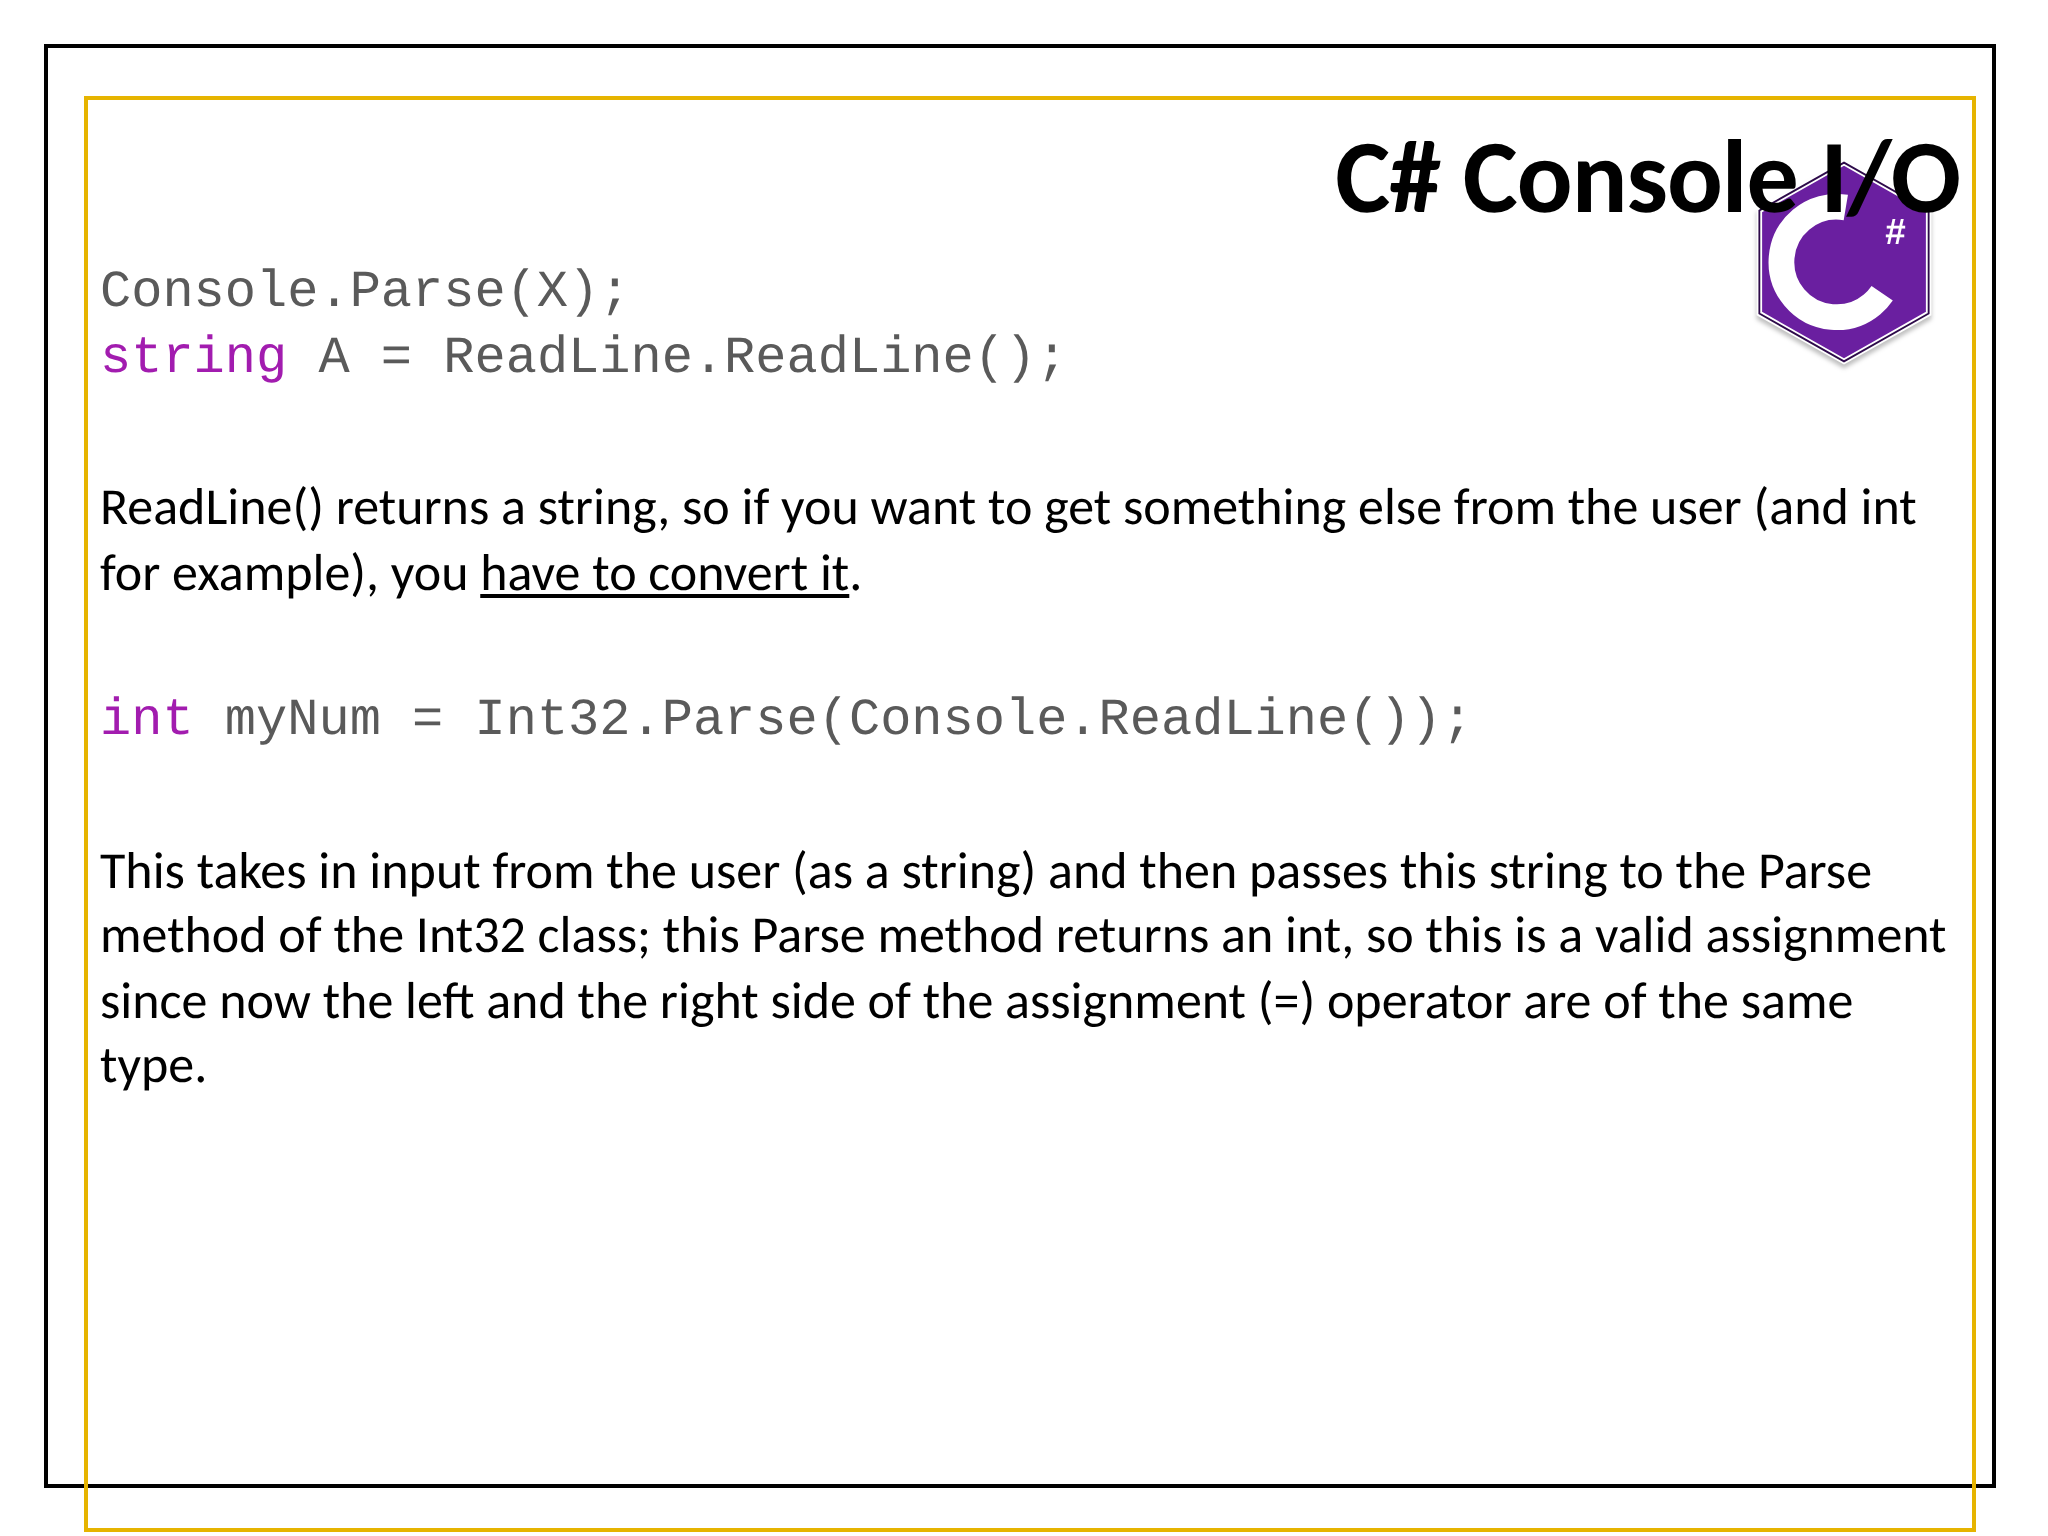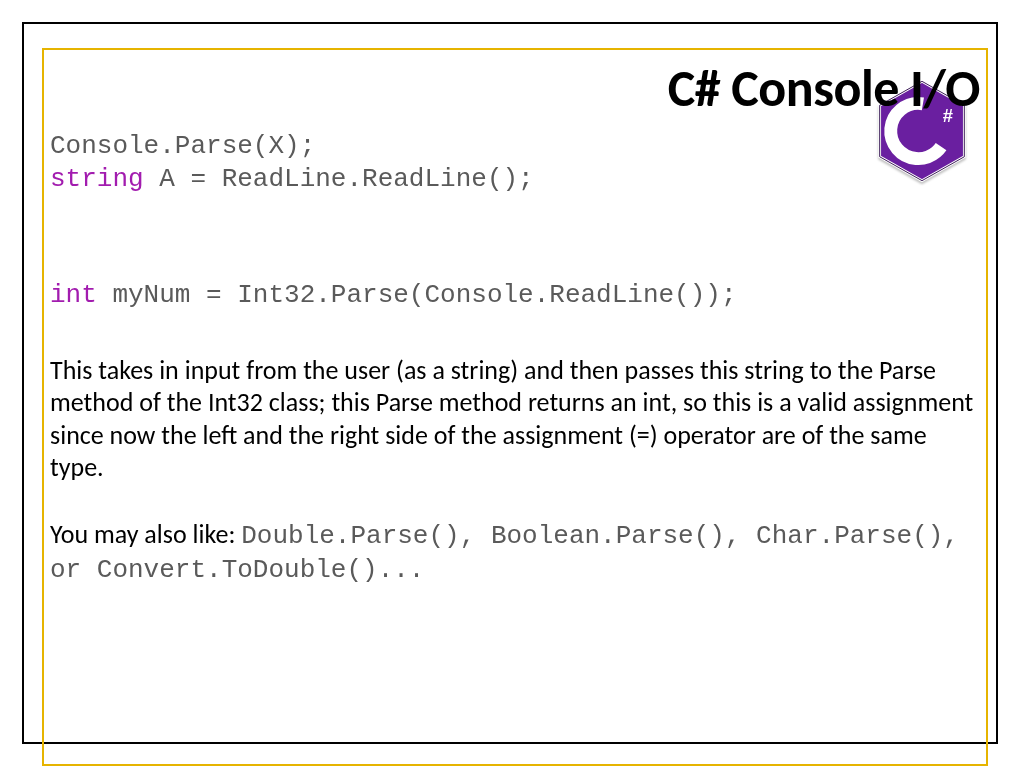--- a/index.html
+++ b/index.html
@@ -101,30 +101,30 @@
 
   <h1 class="title">C# Console I/O</h1>
 
   <div class="code">
     <div>Console.Parse(X);</div>
     <div><span class="kw">string</span><span> A = ReadLine.ReadLine();</span></div>
   </div>
 
   <div class="gap-md"></div>
 
+  <p class="para">
+    <span>ReadLine() returns a string, so if you want to get something else from the user (and int for example), you </span><span class="under">have to convert it</span><span>.</span>
+  </p>
 
   <div class="gap-md"></div>
 
   <div class="code">
     <span class="kw">int</span><span> myNum = Int32.Parse(Console.ReadLine());</span>
   </div>
 
   <div class="gap-md"></div>
 
   <p class="para">This takes in input from the user (as a string) and then passes this string to the Parse method of the Int32 class; this Parse method returns an int, so this is a valid assignment since now the left and the right side of the assignment (=) operator are of the same type.</p>
 
   <div class="gap-sm"></div>
 
-  <p class="para">
-    <span>You may also like: </span><span class="inline-code">Double.Parse(), Boolean.Parse(), Char.Parse(), or Convert.ToDouble()...</span>
-  </p>
 
 </div>
 
 </body></html>

